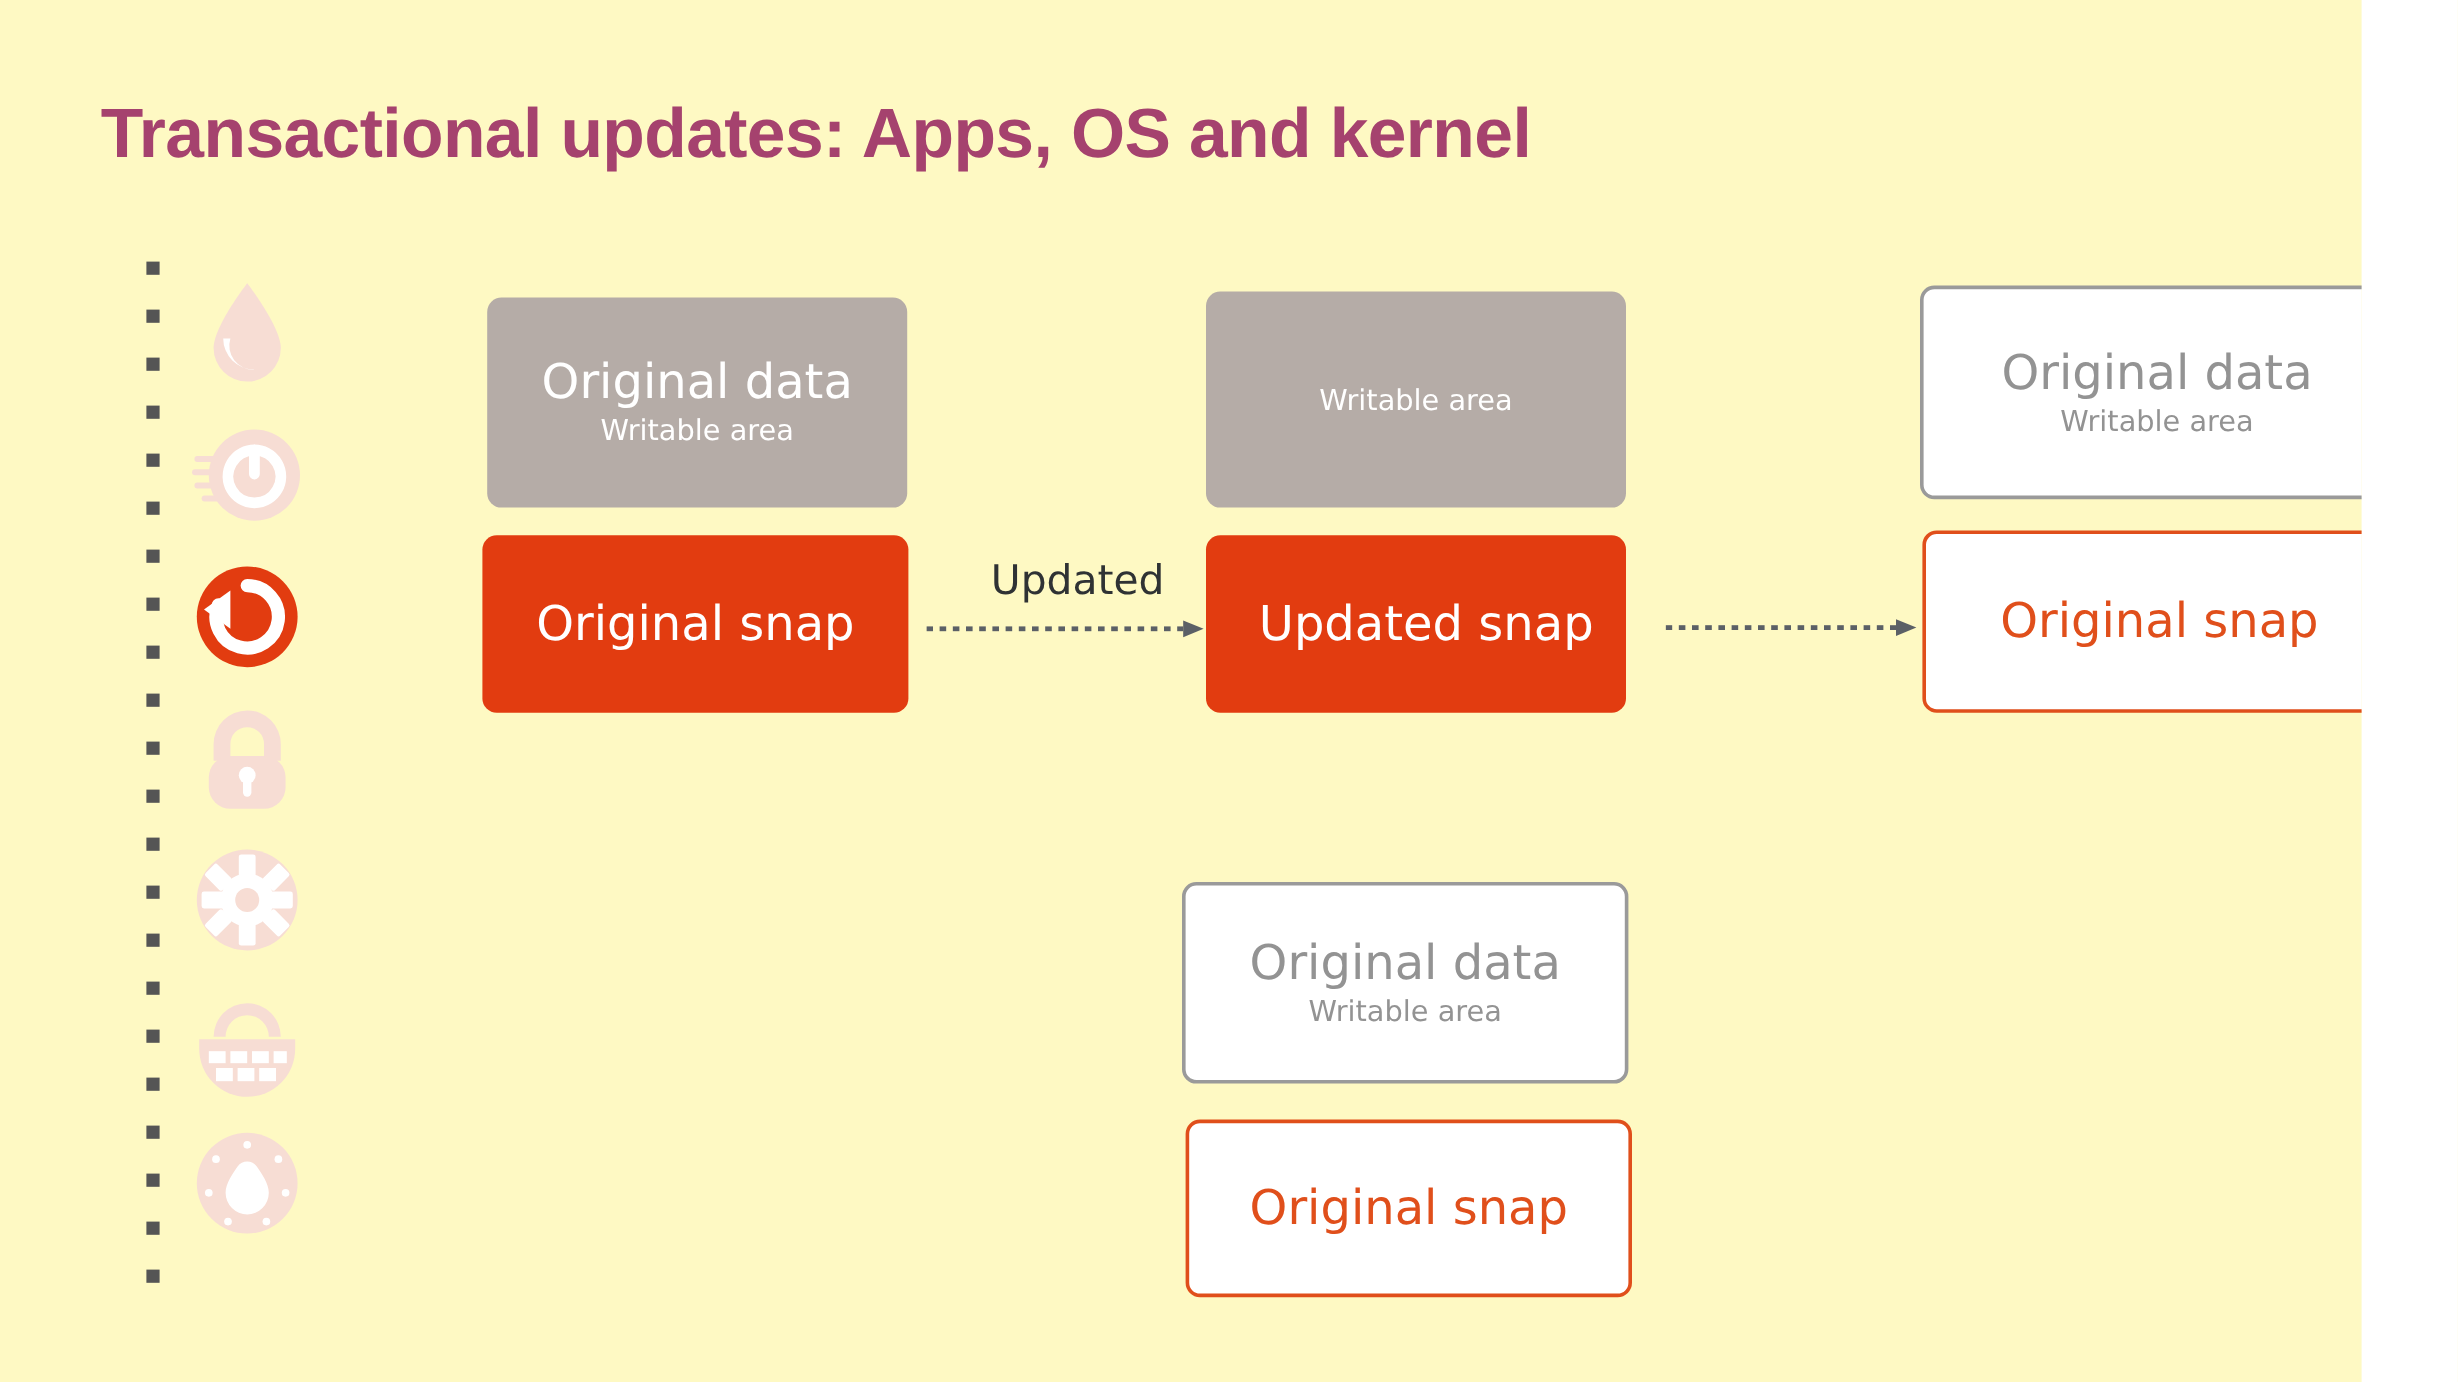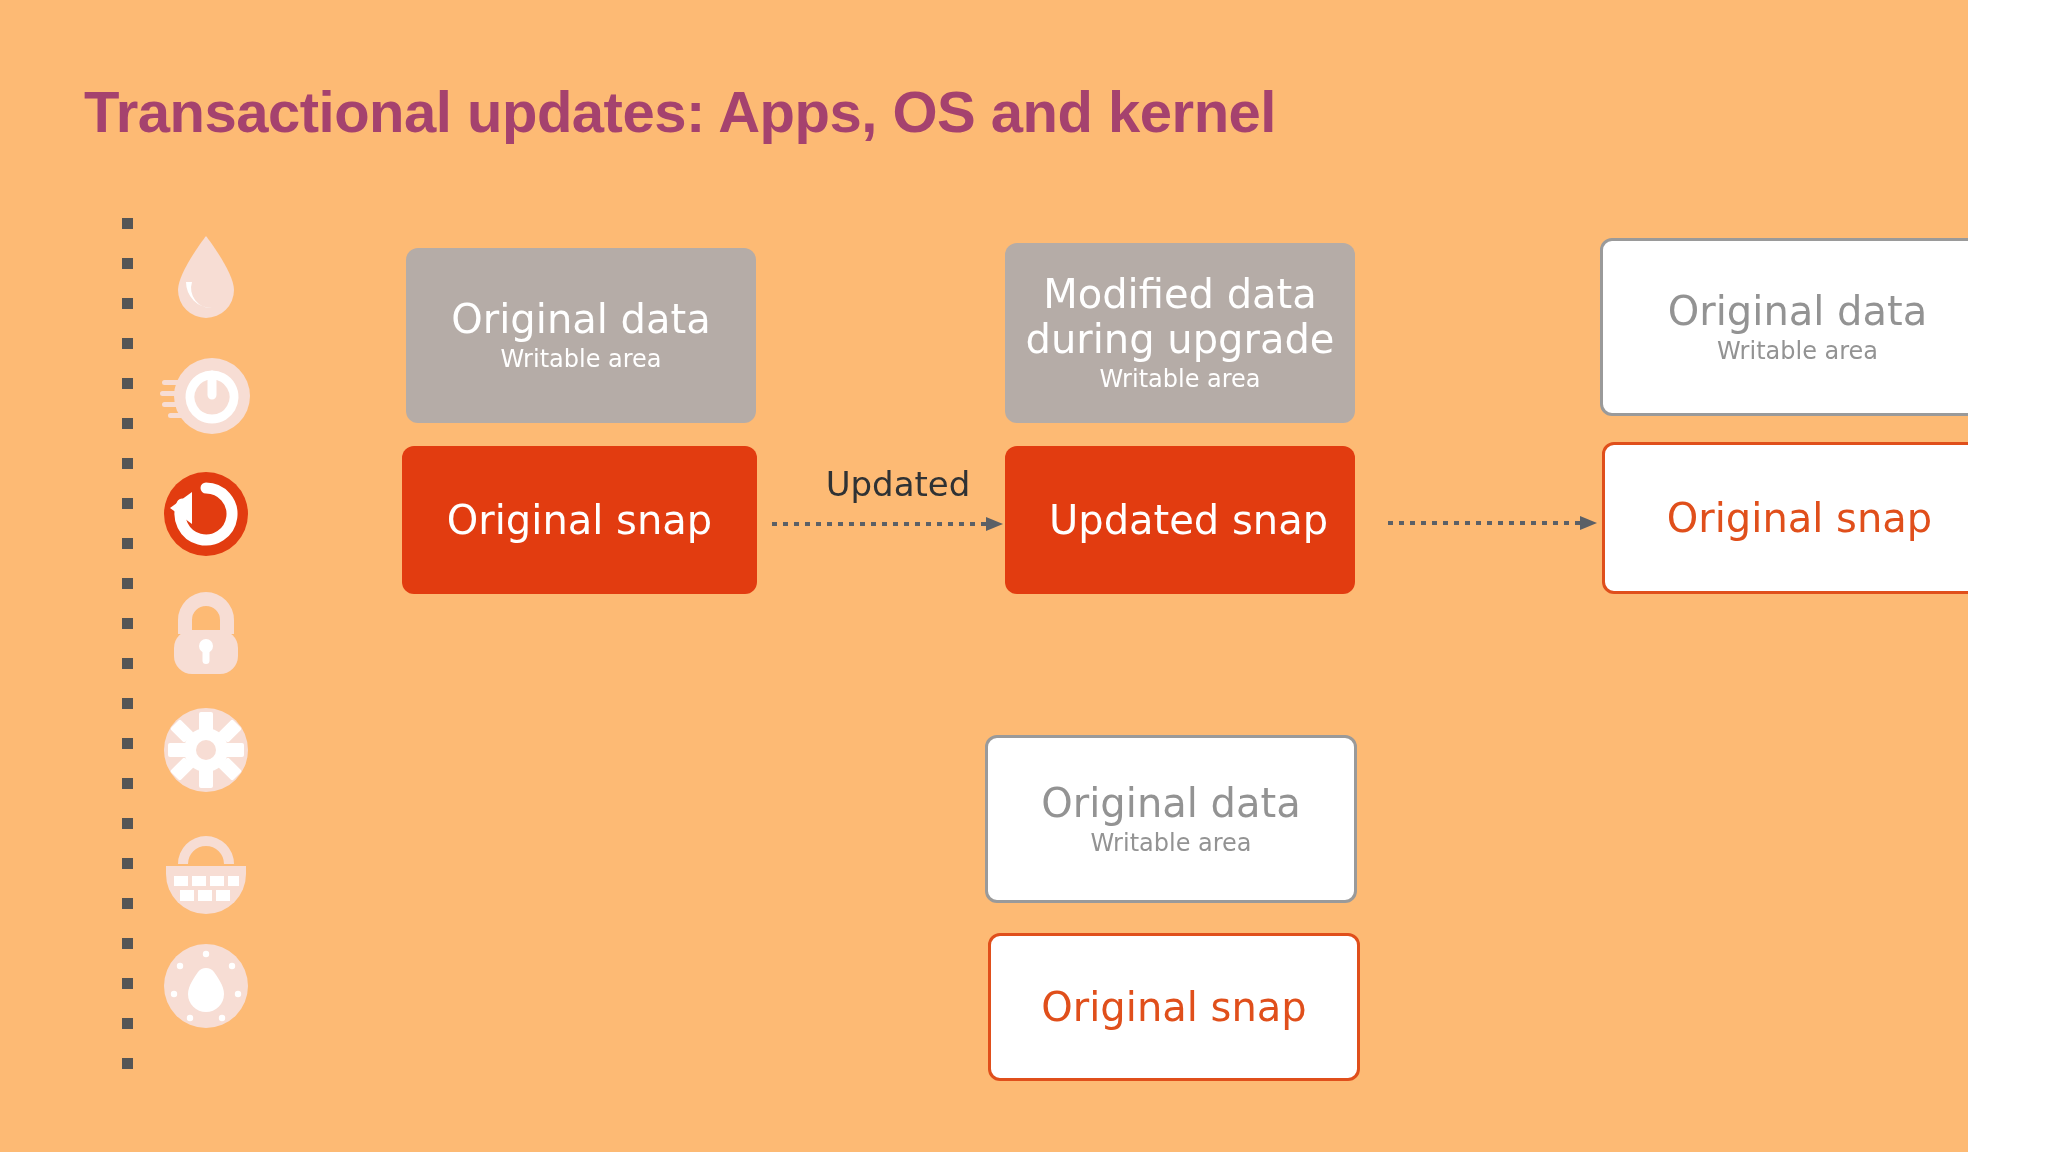--- a/index.html
+++ b/index.html
@@ -7,21 +7,21 @@
     padding: 0;
     background: #ffffff;
   }
   body {
     font-family: "DejaVu Sans", sans-serif;
   }
   #slide {
     position: relative;
     width: 1968px;
     height: 1152px;
-    background: #fdba74;
+    background: #fef9c3;
     overflow: hidden;
   }
 
   
   #title {
     position: absolute;
     left: 84px;
     top: 78px;
     font-family: "Liberation Sans", sans-serif;
     font-weight: bold;
@@ -275,22 +275,20 @@
     <div class="big">Original snap</div>
   </div>
 
   <div class="arrow-label" style="left:793px; top:465px; width:210px; text-align:center;">Updated</div>
   <div class="arrow" style="left:772px; top:517px; width:235px;">
     <div class="line" style="width:214px;"></div>
     <div class="head" style="left:214px;"></div>
   </div>
 
   <div class="box solid-gray" style="left:1005px; top:243px; width:350px; height:180px;">
-    <div class="big" style="white-space:pre-line;">Modified data
-during upgrade</div>
     <div class="small">Writable area</div>
   </div>
 
   <div class="box solid-orange" style="left:1005px; top:446px; width:350px; height:148px;padding-left:17px;">
     <div class="big">Updated snap</div>
   </div>
 
 
   <div class="box outline-gray" style="left:985px; top:735px; width:372px; height:168px;">
     <div class="big">Original data</div>

